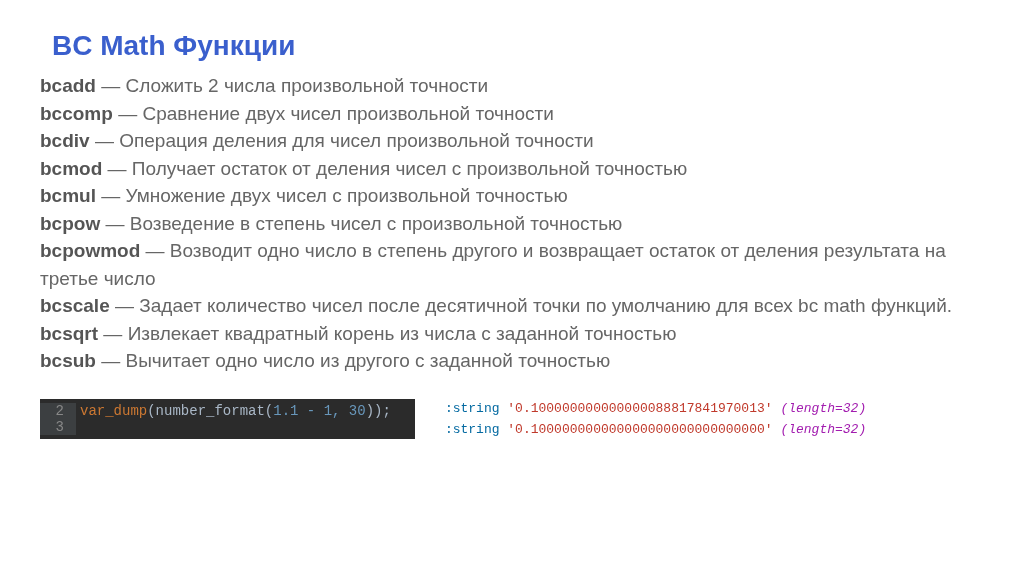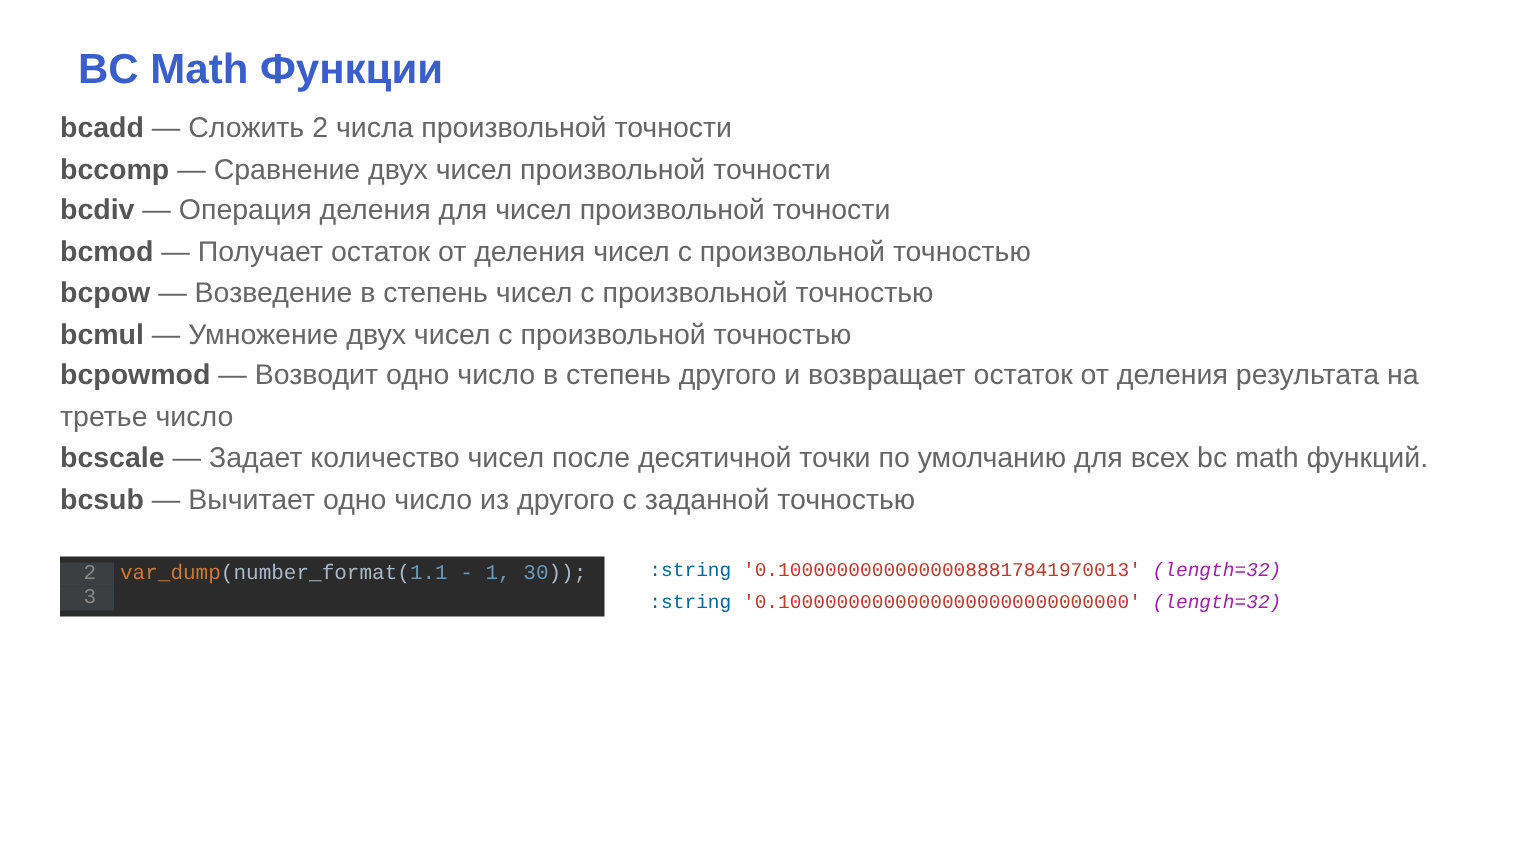--- a/index.html
+++ b/index.html
@@ -44,21 +44,21 @@
     display: flex;
     align-items: center;
   }
   .gutter {
     color: #888;
     width: 24px;
     text-align: right;
     padding-right: 12px;
     background: #3c3f41;
   }
-  .code-text { padding: 0 12px 0 4px; }
+  .code-text { padding: 0 24px 0 4px; }
   .kw { color: #cc7832; }
   .num { color: #6897bb; }
   .plain { color: #a9b7c6; }
   .output-block {
     font-family: "Courier New", monospace;
     font-size: 13px;
     color: #444;
   }
   .output-line { margin: 6px 0; white-space: nowrap; }
   .out-type { color: #0369a1; }
@@ -68,24 +68,25 @@
 </head>
 <body>
 
 <h1>BC Math Функции</h1>
 
 <div class="func-list">
   <div class="row"><span class="fn">bcadd</span> — <span>Сложить 2 числа произвольной точности</span></div>
   <div class="row"><span class="fn">bccomp</span> — <span>Сравнение двух чисел произвольной точности</span></div>
   <div class="row"><span class="fn">bcdiv</span> — <span>Операция деления для чисел произвольной точности</span></div>
   <div class="row"><span class="fn">bcmod</span> — <span>Получает остаток от деления чисел с произвольной точностью</span></div>
+  <div class="row"><span class="fn">bcmul</span> — <span>Умножение двух чисел с произвольной точностью</span></div>
   <div class="row"><span class="fn">bcpow</span> — <span>Возведение в степень чисел с произвольной точностью</span></div>
-  <div class="row"><span class="fn">bcmul</span> — <span>Умножение двух чисел с произвольной точностью</span></div>
   <div class="row"><span class="fn">bcpowmod</span> — <span>Возводит одно число в степень другого и возвращает остаток от деления результата на третье число</span></div>
   <div class="row"><span class="fn">bcscale</span> — <span>Задает количество чисел после десятичной точки по умолчанию для всех bc math функций.</span></div>
+  <div class="row"><span class="fn">bcsqrt</span> — <span>Извлекает квадратный корень из числа с заданной точностью</span></div>
   <div class="row"><span class="fn">bcsub</span> — <span>Вычитает одно число из другого с заданной точностью</span></div>
 </div>
 
 <div class="bottom-row">
   <div class="code-block">
     <div class="code-line">
       <span class="gutter">2</span>
       <span class="code-text">
         <span class="kw">var_dump</span><span class="plain">(number_format(</span><span class="num">1.1 - 1, 30</span><span class="plain">));</span>
       </span>

